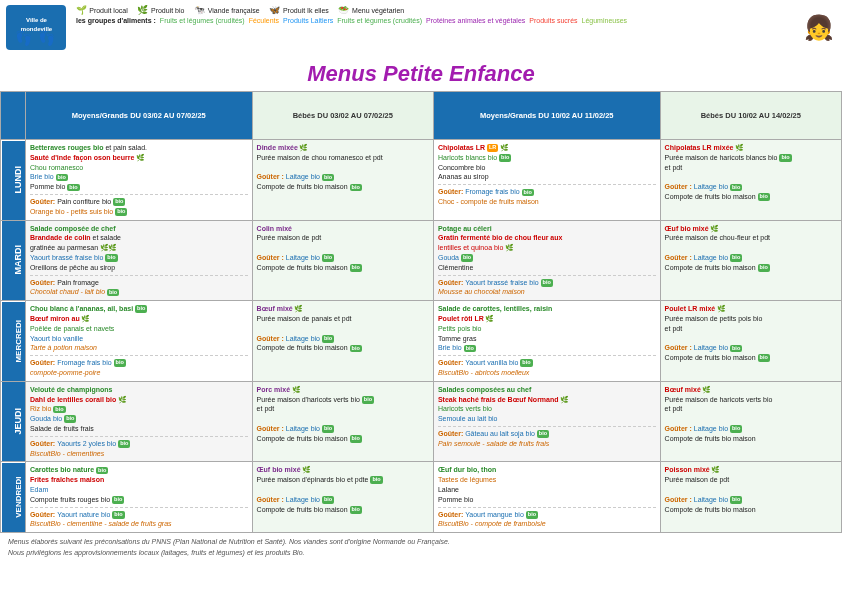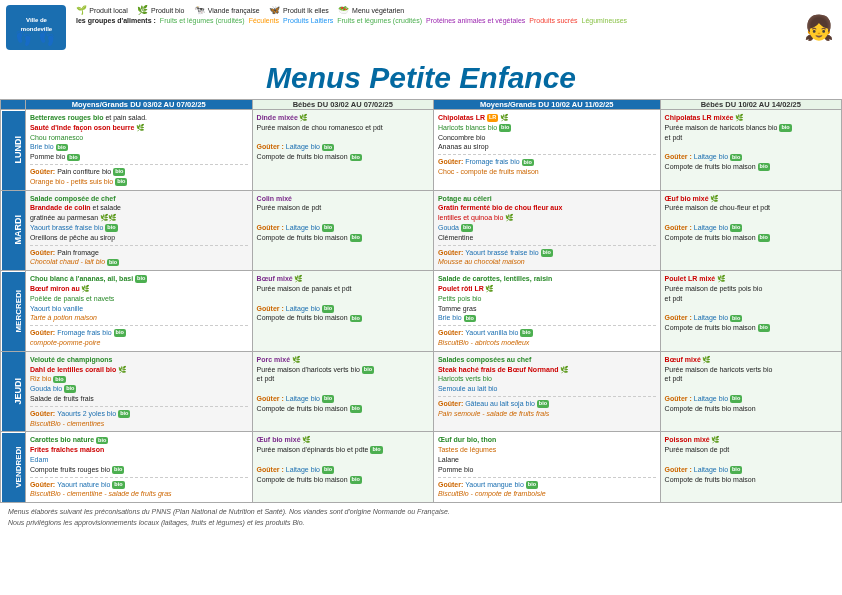--- a/index.html
+++ b/index.html
@@ -47,34 +47,34 @@
       align-items: center;
       justify-content: center;
       color: white;
       font-size: 7px;
       font-weight: bold;
       text-align: center;
       line-height: 1.2;
     }
     .page-title {
       text-align: center;
-      font-size: 30px;
-      font-weight: bold;
-      color: #0369a1;
+      font-size: 22px;
+      font-weight: bold;
+      color: #a21caf;
       padding: 6px 0 4px 0;
       font-style: italic;
     }
     .main-table {
       width: 100%;
       border-collapse: collapse;
       font-size: 7px;
     }
     .main-table th, .main-table td {
       border: 1px solid #aaa;
-      padding: 0 3px;
+      padding: 19px 3px;
       vertical-align: top;
     }
     .col-header-bebe {
       background: #e8f4e8;
       color: #333;
       text-align: center;
       font-size: 7.5px;
       font-weight: bold;
       border: 1px solid #aaa;
       padding: 3px 2px;

